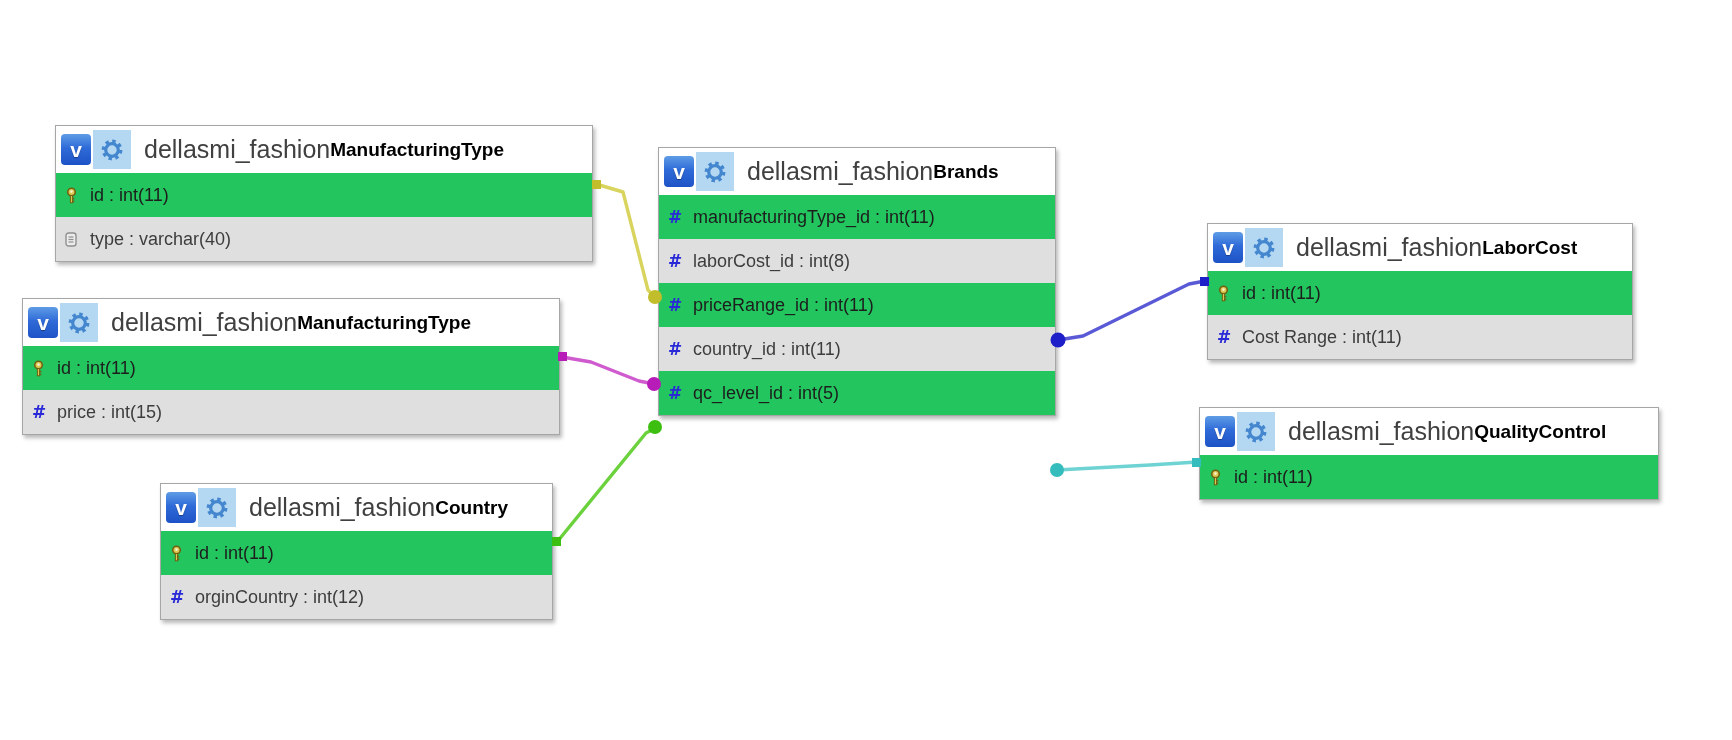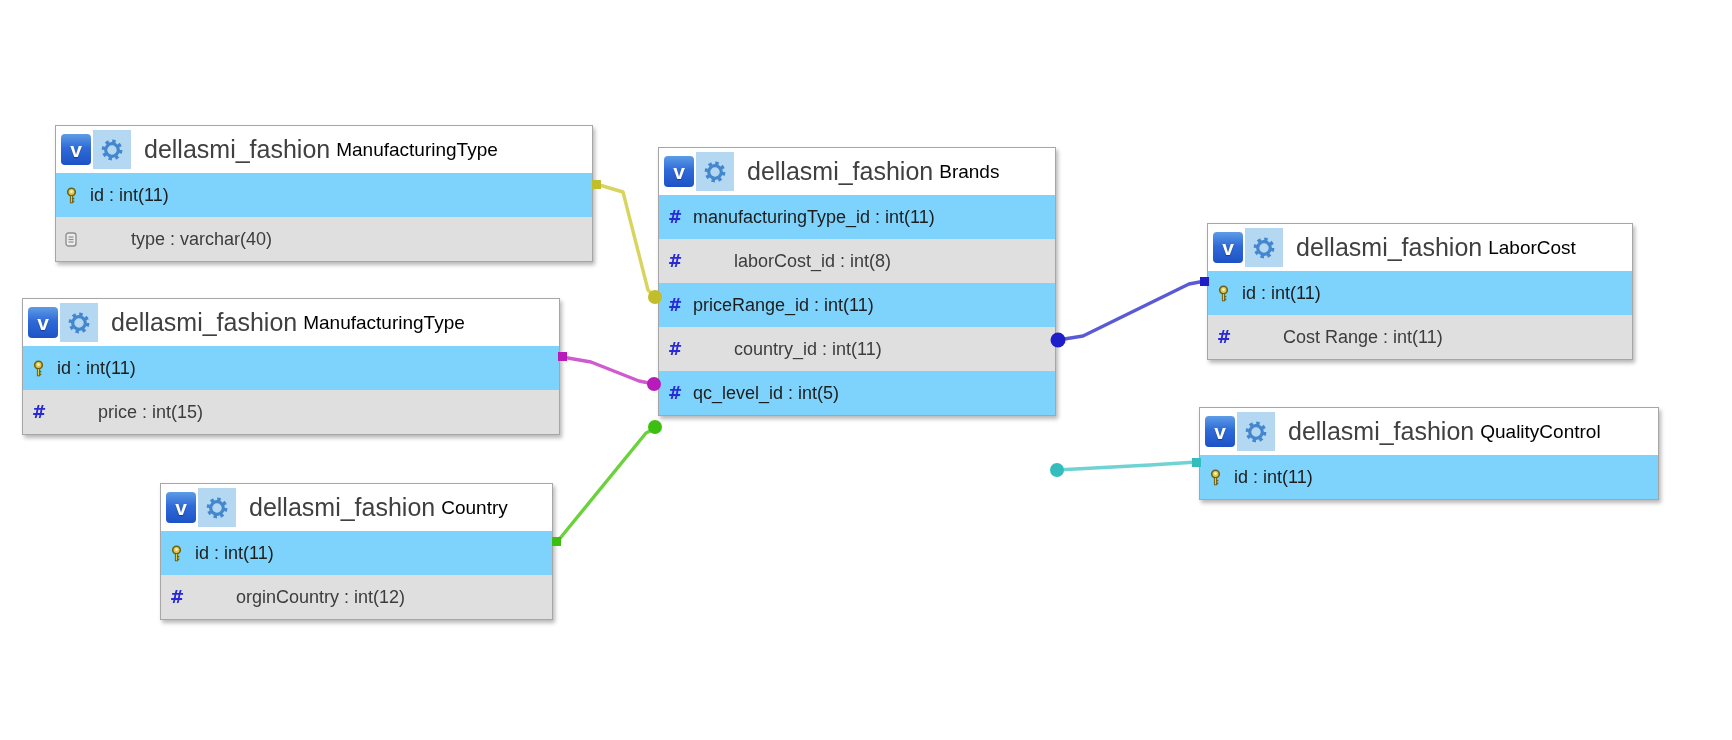--- a/index.html
+++ b/index.html
@@ -20,27 +20,27 @@
     width:30px;height:31px;border-radius:4px;flex:0 0 auto;
     background:linear-gradient(180deg,#5e9ce6 0%,#2f6bd8 45%,#1d52c6 100%);
     color:#ffffff;font-weight:bold;font-size:21px;line-height:31px;text-align:center;
     text-shadow:0 1px 1px rgba(0,0,0,0.35);
   }
   .gear-tile{
     width:38px;height:39px;margin-left:2px;background:#b5d8f2;flex:0 0 auto;
     display:flex;align-items:center;justify-content:center;
   }
   .schema-name{color:#404040;font-size:25px;margin-left:13px;}
-  .table-name{color:#000000;font-size:19px;font-weight:normal;margin-left:6px;}
+  .table-name{color:#000000;font-size:19px;font-weight:bold;}
   
   .row{
-    height:44px;display:flex;align-items:center;padding-left:9px;background:#7dd3fc;
+    height:44px;display:flex;align-items:center;padding-left:9px;background:#22c55e;
     white-space:nowrap;
   }
-  .row.alt{background:#dfdfdf;gap:41px;}
+  .row.alt{background:#dfdfdf;}
   .row .icon-cell{width:25px;flex:0 0 auto;display:flex;align-items:center;}
   .row .col-label{font-size:18px;color:#1d1d1d;}
   .row.alt .col-label{color:#3d3d3d;}
   .icon-hash{font-size:17px;font-weight:bold;color:#2929d8;font-family:"DejaVu Sans",sans-serif;}
   
   #rel-layer{position:absolute;left:0;top:0;width:1732px;height:740px;pointer-events:none;}
   
   .t-manufacturingtype{left:55px;top:125px;width:536px;}
   .t-productpricerange{left:22px;top:298px;width:536px;}
   .t-country{left:160px;top:483px;width:391px;}

